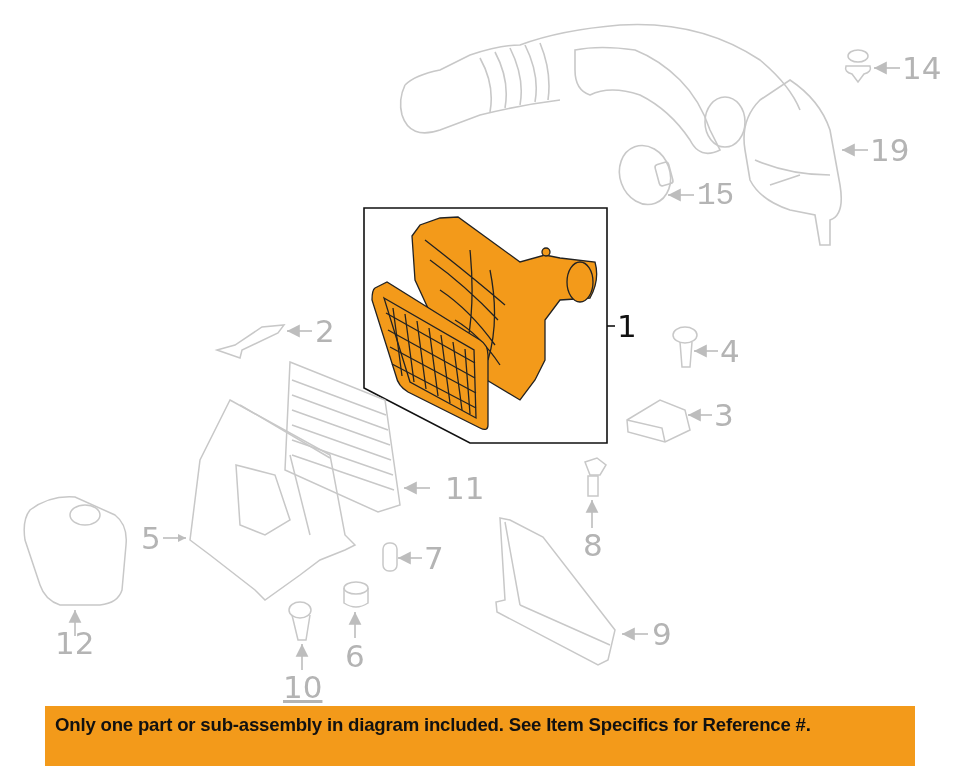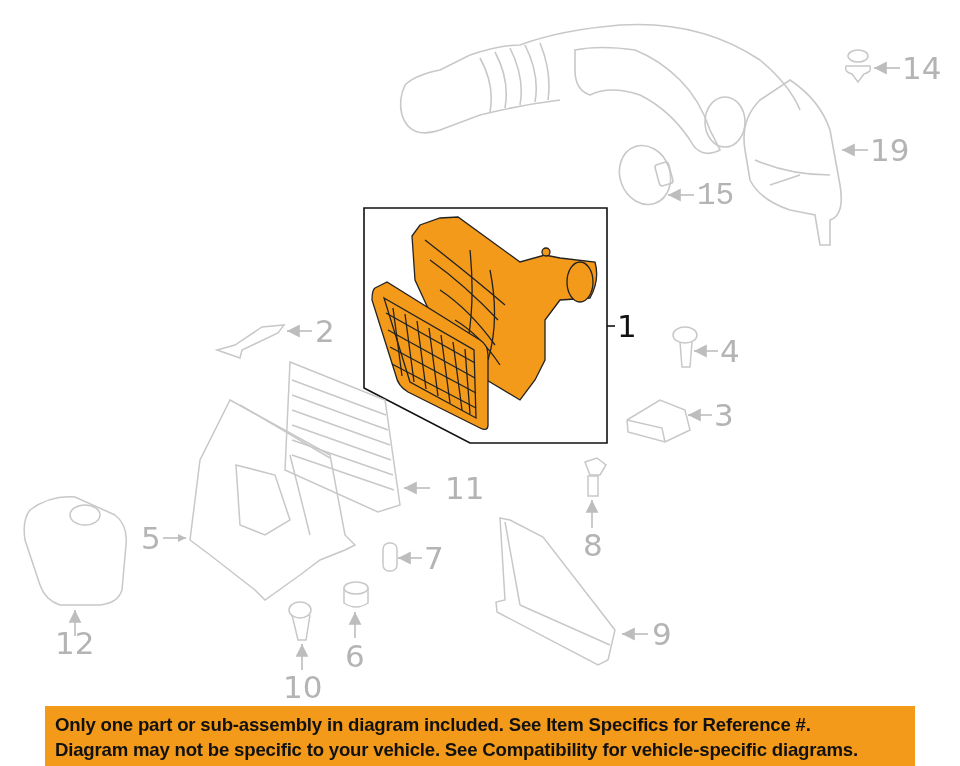--- a/index.html
+++ b/index.html
@@ -126,23 +126,22 @@
 
 <div class="callout main" style="left:617px;top:311px;">1</div>
 <div class="callout" style="left:315px;top:316px;">2</div>
 <div class="callout" style="left:714px;top:400px;">3</div>
 <div class="callout" style="left:720px;top:336px;">4</div>
 <div class="callout" style="left:141px;top:523px;">5</div>
 <div class="callout" style="left:345px;top:641px;">6</div>
 <div class="callout" style="left:424px;top:543px;">7</div>
 <div class="callout" style="left:583px;top:530px;">8</div>
 <div class="callout" style="left:652px;top:619px;">9</div>
-<div class="callout" style="left:283px;top:672px;">10</div>
+<div class="callout" style="left:283px;top:672px;text-decoration:underline;">10</div>
 <div class="callout" style="left:445px;top:473px;">11</div>
 <div class="callout" style="left:55px;top:628px;">12</div>
 <div class="callout" style="left:870px;top:135px;">19</div>
 <div class="callout" style="left:902px;top:53px;">14</div>
 <div class="callout" style="left:697px;top:180px;font-family:Liberation Mono, monospace;">15</div>
 
 <div id="banner">
   <div>Only one part or sub-assembly in diagram included. See Item Specifics for Reference #.</div>
-  <div>Diagram may not be specific to your vehicle. See Compatibility for vehicle-specific diagrams.</div>
 </div>
 
 </body></html>

